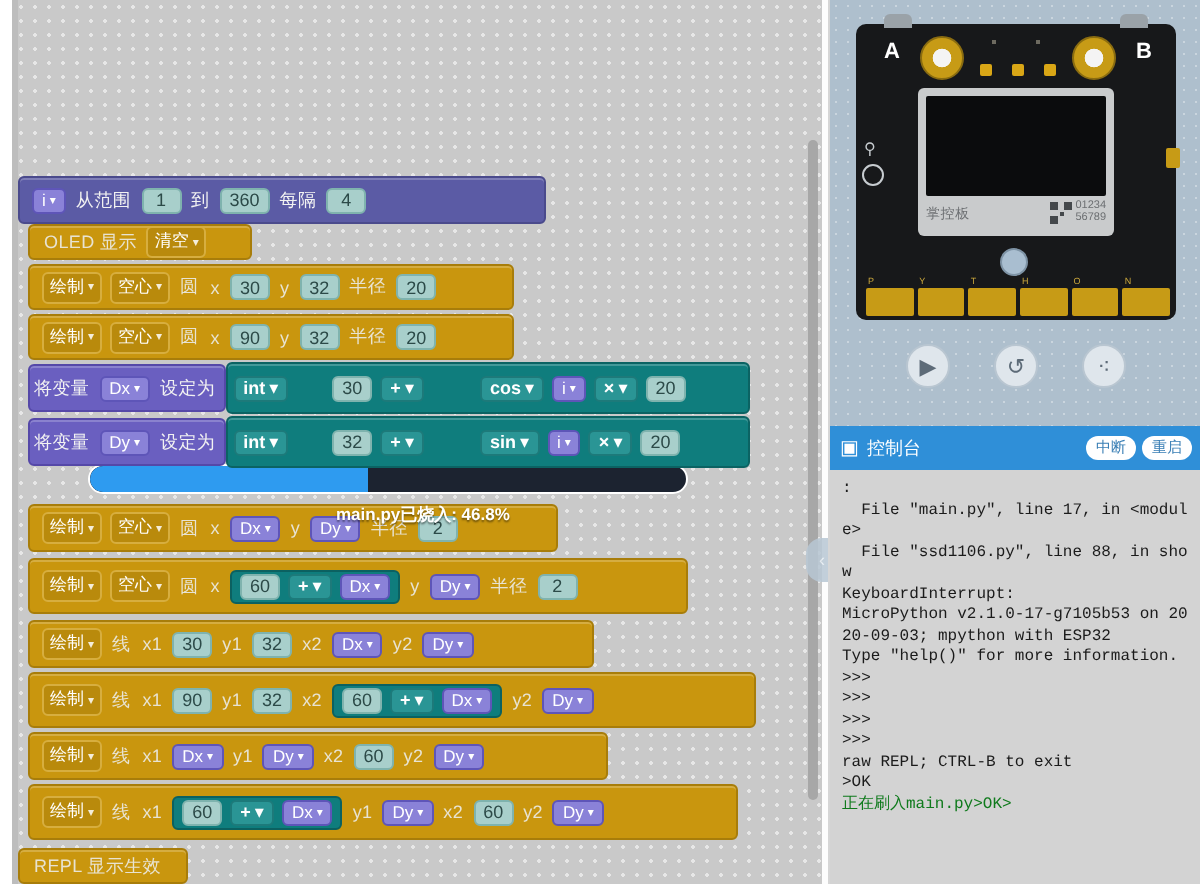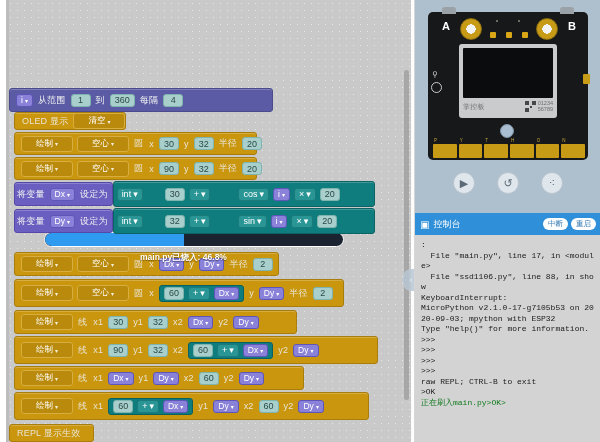--- a/index.html
+++ b/index.html
@@ -35,21 +35,21 @@
   .blk.math  { background:#0f7d7d; border:1px solid #0b6363; }
 
   .lbl{ color:#f2f2f2; font-size:9px; letter-spacing:.2px; padding:0 3px;text-align:center; }
   .lbl.dim{ color:#e8e3d2; }
 
   
   .dd{
     display:inline-flex; align-items:center; gap:2px;
     background:rgba(255,255,255,.18);
     border:1px solid rgba(255,255,255,.30);
-    border-radius:3px; padding:1px 14px; margin:0 2px;
+    border-radius:3px; padding:1px 3px; margin:0 2px;
     font-size:8.5px; color:#ffffff;
   }
   .dd .caret{ font-size:6px; opacity:.85; }
 
   
   .dd.gold{ background:#b98a0c; border-color:#d7ae3f; }
 
   
   .num{
     display:inline-flex; align-items:center; justify-content:center;
@@ -66,40 +66,40 @@
   .vchip .caret{ font-size:6px; }
   
   .teal{
     display:inline-flex; align-items:center;
     background:#0f7d7d; border:1px solid #0b6161; border-radius:3px;
     padding:1px 2px; margin:0 2px; height:17px;
   }
   .op{
     display:inline-flex; align-items:center; gap:2px;
     background:#2a9595; border:1px solid #1d7a7a; border-radius:3px;
-    color:#fff; font-size:9px; height:13px; padding:0 4px; margin:0 2px;
+    color:#fff; font-size:9px; height:13px; padding:0 4px; margin:0 2px;font-weight:bold;
   }
 
   
   #dl-overlay{ position:absolute; left:44px; top:232px; width:300px; height:16px; }
   #dl-bar{
     position:absolute; left:0; top:0; width:300px; height:15px;
     background:#1c2330; border:1.5px solid #ffffff; border-radius:8px;
     overflow:hidden;
   }
   #dl-fill{ position:absolute; left:0; top:0; height:100%;
     background:#2e9bf0; border-radius:8px 0 0 8px; }
   #dl-close{
     position:absolute; left:300px; top:-22px; width:15px; height:15px;
     border-radius:50%; background:#eceff2; border:1px solid #c3c9cf;
     color:#5c6670; font-size:9px; line-height:13px; text-align:center;
     cursor:pointer;
   }
   #dl-text{
-    position:absolute; left:96px; top:20px;
+    position:absolute; left:124px; top:20px;
     font-size:8.5px; color:#ffffff; text-shadow:0 1px 1px rgba(0,0,0,.45);
     white-space:nowrap; font-weight:bold;
   }
 
   
   #ws-scrollbar{
     position:absolute; left:404px; top:70px; width:5px; height:330px;
     background:#9b9b9b; border-radius:3px; opacity:.75;
   }
   #panel-handle{

